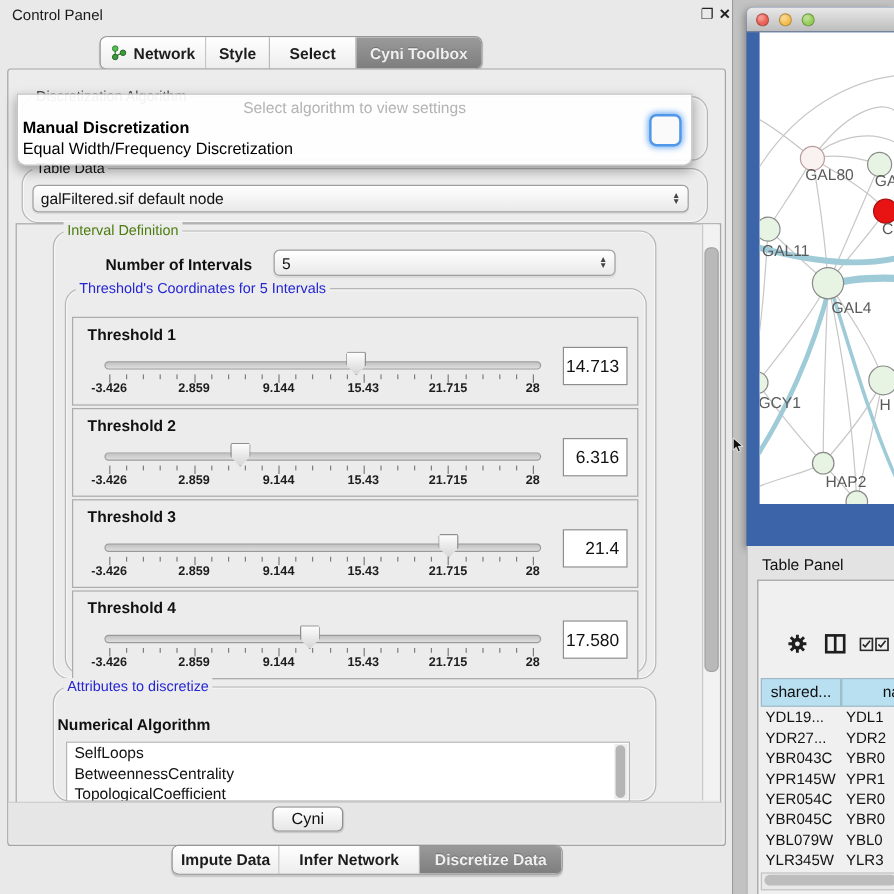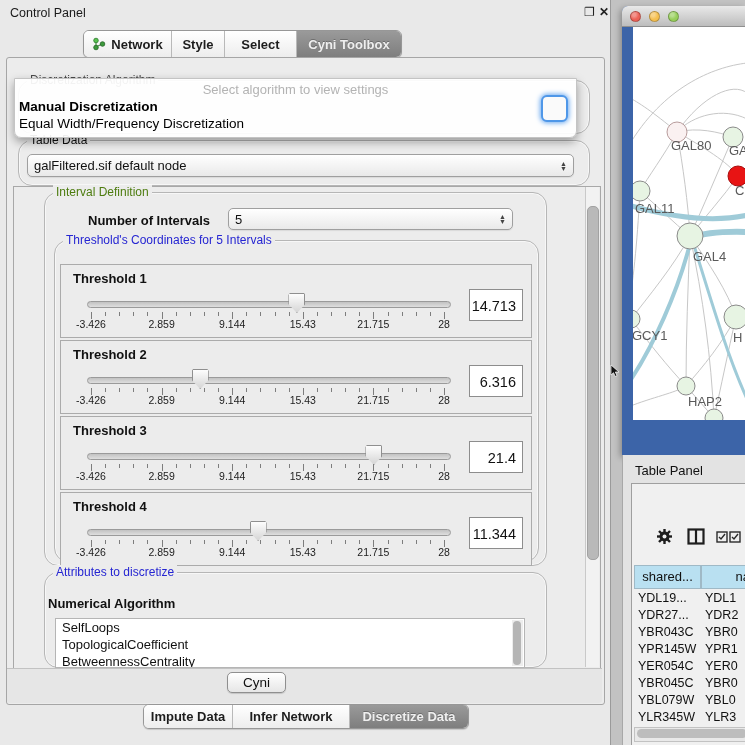--- a/index.html
+++ b/index.html
@@ -48,21 +48,21 @@
   .vsb-thumb{left:587px;top:206px;width:10px;height:352px;border-radius:5px;background:#b9b9b9;border:1px solid #a2a2a2;}
 
   
   .thr-panel{left:60px;width:470px;height:72px;border:1px solid #ababab;background:#ececec;}
   .thr-label{position:absolute;left:12px;top:6px;font-size:13px;font-weight:bold;color:#111;}
   .track{position:absolute;left:26px;top:36px;width:362px;height:5px;border:1px solid #9a9a9a;border-radius:4px;
          background:linear-gradient(#c2c2c2,#dedede);}
   .thumb{position:absolute;top:28px;width:15px;height:18px;background:linear-gradient(#fdfdfd,#d6d6d6);
          border:1px solid #8f8f8f;clip-path:polygon(8% 0,92% 0,100% 10%,100% 55%,50% 100%,0 55%,0 10%);}
   .tick{position:absolute;width:1px;background:#7d7d7d;}
-  .tick-lab{position:absolute;top:53px;font-size:10.5px;font-weight:normal;color:#1c1c1c;transform:translateX(-50%);}
+  .tick-lab{position:absolute;top:53px;font-size:10.5px;font-weight:bold;color:#1c1c1c;transform:translateX(-50%);}
   .valbox{position:absolute;left:408px;top:24px;width:54px;height:32px;background:#fff;border:1px solid #8d8d8d;
           font-size:14.5px;color:#111;text-align:right;line-height:32px;padding-right:6px;box-sizing:border-box;}
 
   
   .attr-list{left:55px;top:618px;width:468px;height:48px;background:#fff;border:1px solid #b5b5b5;overflow:hidden;}
   .attr-item{font-size:13px;color:#111;padding:1px 0 1px 6px;white-space:nowrap;}
   .list-sb{position:absolute;right:1px;top:1px;width:11px;height:46px;background:#ededed;}
   .list-sb .th{position:absolute;left:1px;top:1px;width:8px;height:44px;border-radius:4px;background:#b5b5b5;}
 
   .apply-strip{left:7px;top:668px;width:595px;height:34px;background:#e6e6e6;border-top:1px solid #c2c2c2;border-radius:0 0 3px 3px;}
@@ -302,35 +302,35 @@
           <div class="tick" style="left: 340.64px; top: 47px; height: 4px;"></div>
           <div class="tick" style="left: 354.76px; top: 47px; height: 4px;"></div>
           <div class="tick" style="left: 368.88px; top: 47px; height: 4px;"></div>
           <div class="tick" style="left: 383px; top: 47px; height: 7px;"></div>
           <div class="tick-lab" style="left: 30px;">-3.426</div>
           <div class="tick-lab" style="left: 100.6px;">2.859</div>
           <div class="tick-lab" style="left: 171.2px;">9.144</div>
           <div class="tick-lab" style="left: 241.8px;">15.43</div>
           <div class="tick-lab" style="left: 312.4px;">21.715</div>
           <div class="tick-lab" style="left: 383px;">28</div>
-          <div class="valbox">11.344</div>
+          <div class="valbox">17.580</div>
         </div>
       </div>
 
     <div class="abs group" style="left:44px;top:572px;width:501px;height:94px;">
       <span class="gtitle t-blue">Attributes to discretize</span>
     </div>
     <div class="abs" style="left:48px;top:596px;font-size:13px;font-weight:bold;color:#111;">Numerical Algorithm</div>
     <div class="abs attr-list" id="attr-list">
       <div class="list-sb">
           <div class="th"></div>
         </div>
     <div class="attr-item">SelfLoops</div>
+        <div class="attr-item">BetweennessCentrality</div>
         <div class="attr-item">TopologicalCoefficient</div>
-        <div class="attr-item">BetweennessCentrality</div>
       </div>
 
     <div class="abs apply-strip"></div>
     <div class="abs btn" style="left:227px;top:672px;width:57px;height:19px;line-height:19px;">Cyni</div>
 
     <div class="abs seg-bar" style="left:143px;top:704px;height:23px;" id="bottom-tabs">
         <div class="seg" style="width: 88px;">
           <span>Impute Data</span>
         </div>
         <div class="seg" style="width: 116px;">

